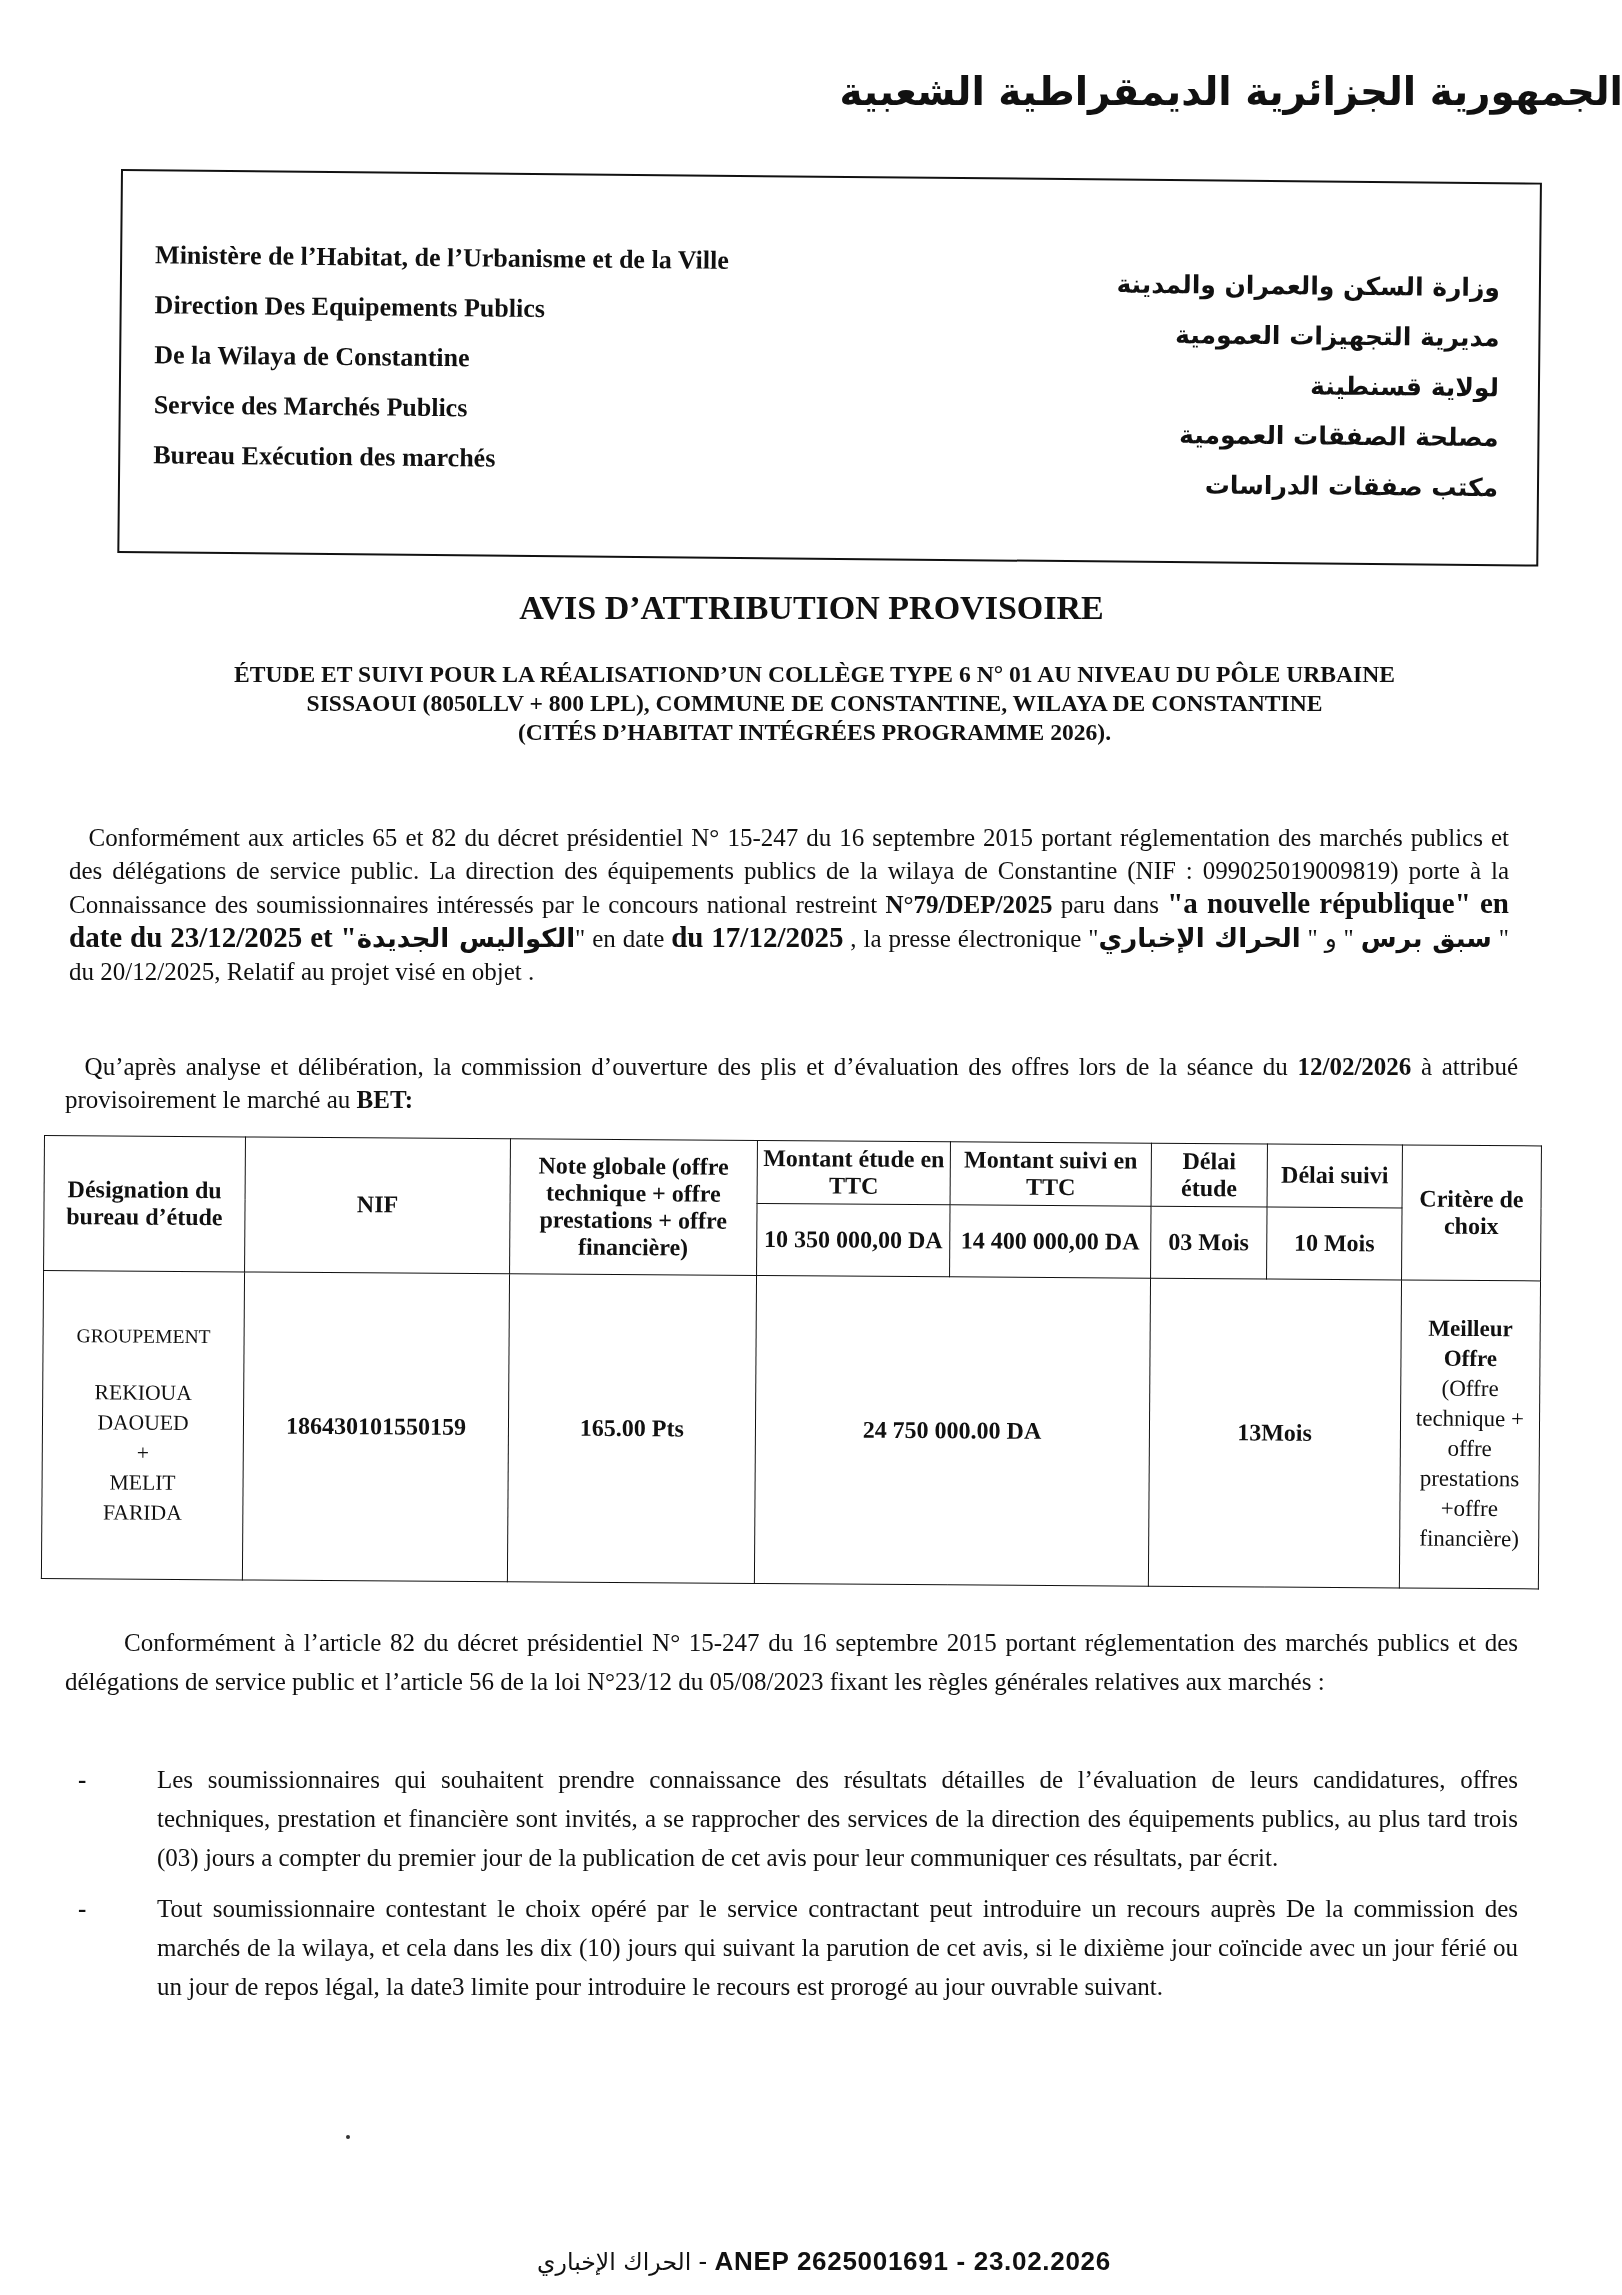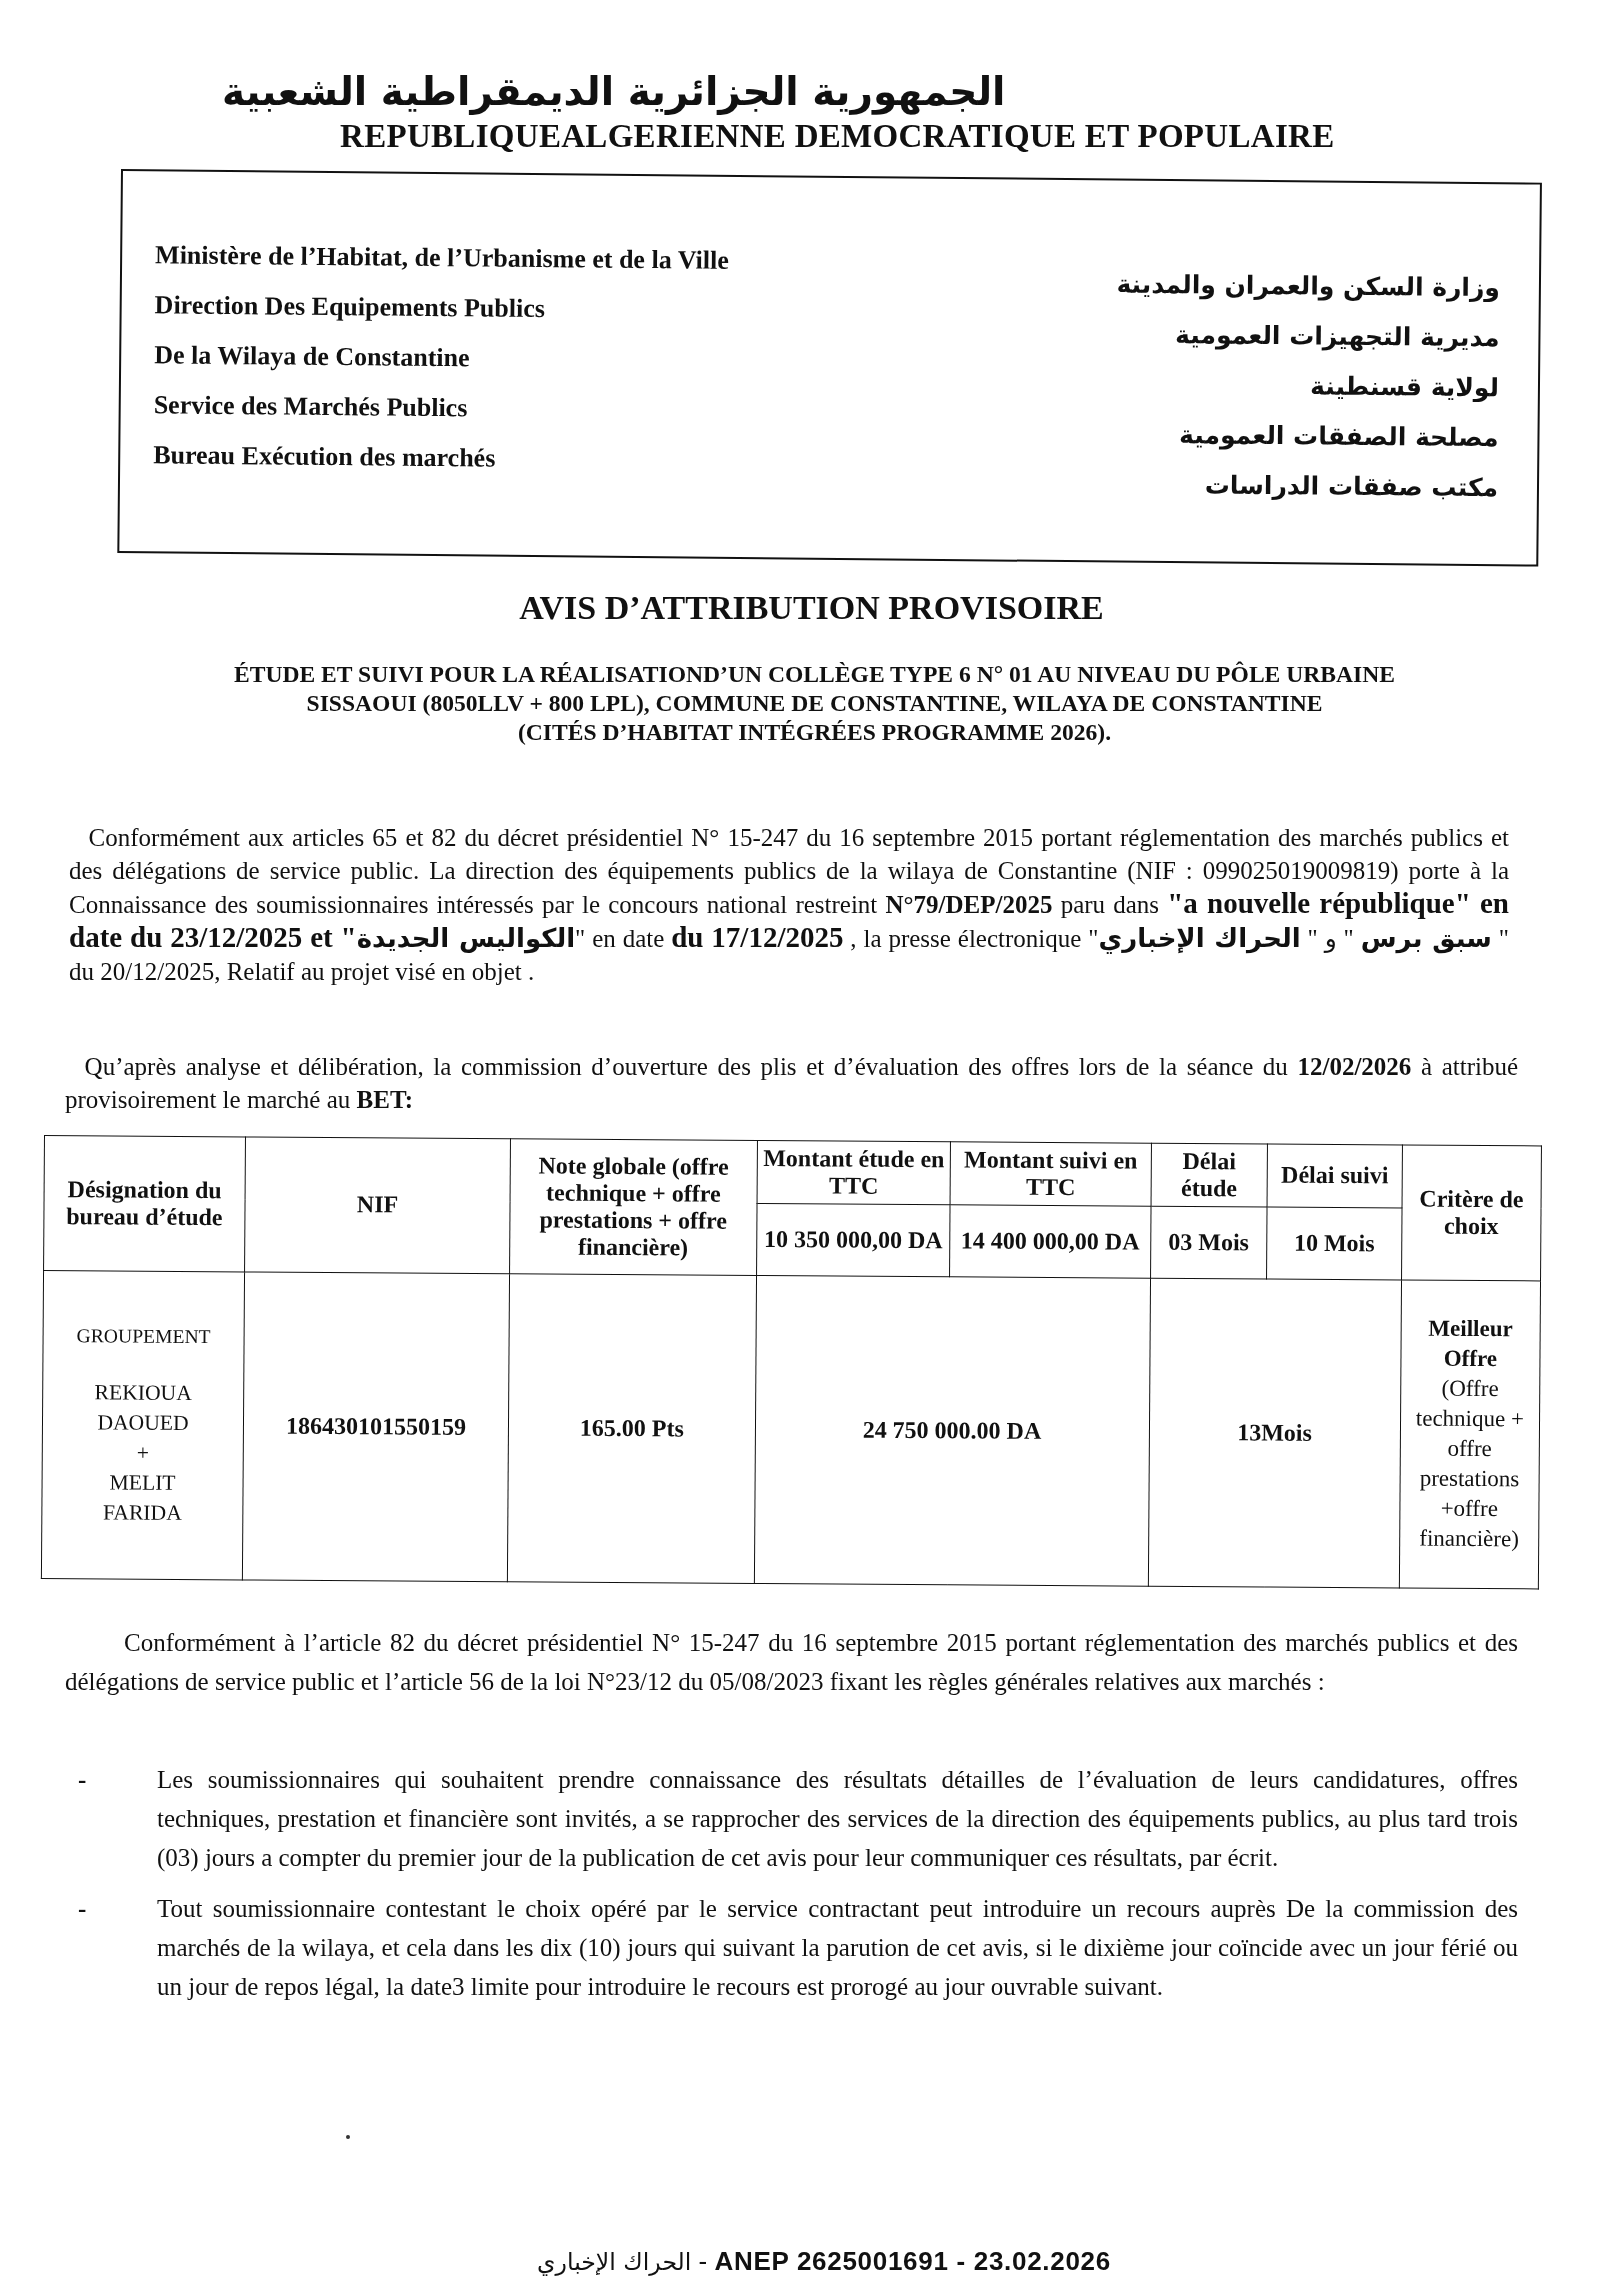--- a/index.html
+++ b/index.html
@@ -2,21 +2,21 @@
 <html style="font-size:10.5px"><head>
 <meta charset="utf-8">
 <style>
   html, body { margin: 0; padding: 0; background: #ffffff; }
   body {
     width: 1623px; height: 2295px; position: relative; overflow: hidden;
     font-family: "Liberation Serif", "DejaVu Serif", serif; color: #111;
   }
   .page { position: absolute; inset: 0; }
   .arabic-republic {
-    position: absolute; left: 0; width: 1623px; top: 69px; text-align: left;
+    position: absolute; left: 0; width: 1623px; top: 69px; text-align: right;
     font-family: "DejaVu Sans", sans-serif; font-weight: bold; font-size: 39px;
     direction: rtl; padding-left: 222px; box-sizing: border-box;
   }
   .fr-republic {
     position: absolute; left: 340px; top: 118px; font-weight: bold; font-size: 33px;
     letter-spacing: 0.3px;
   }
   .header-box {
     position: absolute; left: 121px; top: 169px; width: 1417px; height: 380px;
     border: 2px solid #111; transform: rotate(0.55deg); transform-origin: top left;
@@ -69,21 +69,20 @@
   }
   .footer .ref { font-weight: bold; letter-spacing: 0.7px; }
   .footer .ar { font-family: "DejaVu Sans", sans-serif; font-size: 23.6px; }
 </style>
 </head>
 <body>
 
 <div class="page">
 
   <div class="arabic-republic">الجمهورية الجزائرية الديمقراطية الشعبية</div>
-  <div class="fr-republic">REPUBLIQUEALGERIENNE DEMOCRATIQUE ET POPULAIRE</div>
 
   <div class="header-box">
     <div class="fr-lines">
       <div>Ministère de l’Habitat, de l’Urbanisme et de la Ville</div>
       <div>Direction Des Equipements Publics</div>
       <div>De la Wilaya de Constantine</div>
       <div>Service des Marchés Publics</div>
       <div>Bureau Exécution des marchés</div>
     </div>
     <div class="ar-lines">

